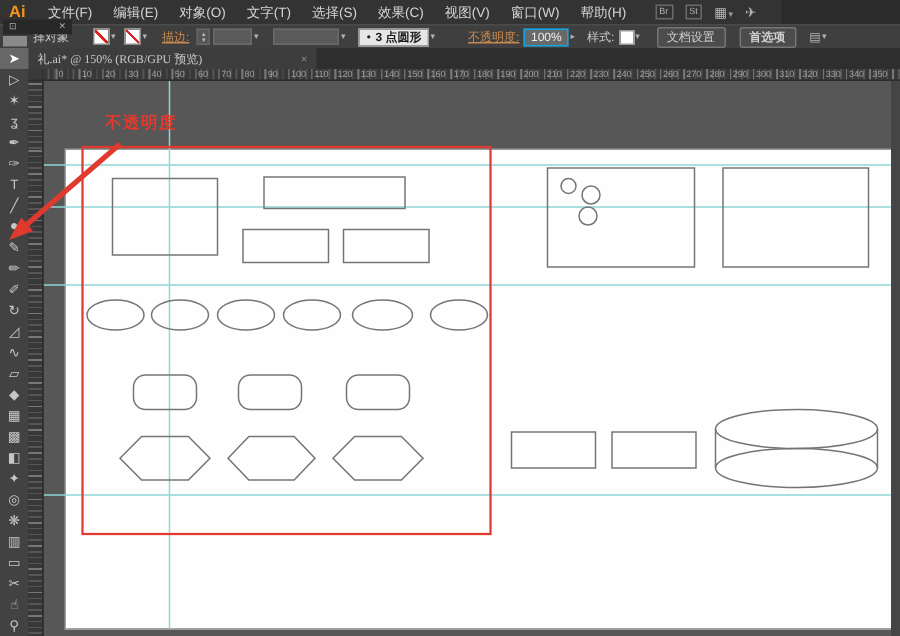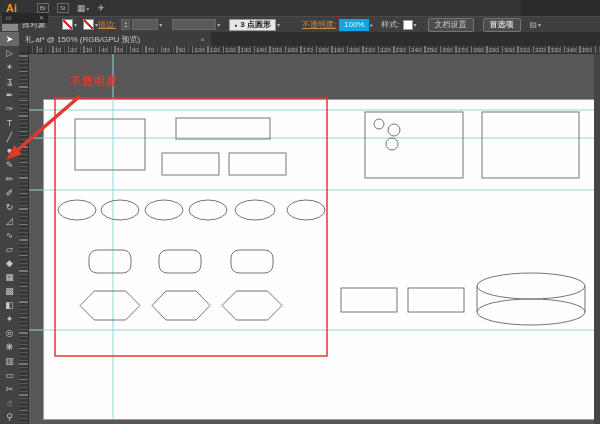--- a/index.html
+++ b/index.html
@@ -33,28 +33,28 @@
   .grp { display:flex; align-items:center; }
   .link { color:#c98a4e; text-decoration:underline; }
   .stepper { display:flex; flex-direction:column; margin-left:5px; background:#555; border:1px solid #666;
     width:9px; height:11px; align-items:center; justify-content:center; }
   .stepper span { font-size:4px; line-height:4px; color:#bbb; }
   .ddbox { background:#5a5a5a; border:1px solid #6a6a6a; height:11px; display:inline-flex; align-items:center;
     justify-content:flex-end; padding:0 2px; }
   .brushbox { background:#e6e6e6; border:1px solid #9a9a9a; color:#1c1c1c; height:12px;
     display:inline-flex; align-items:center; padding:0 4px; gap:3px; }
   .brushdot { font-size:5px; }
-  .opacity-input { background:#696969; border:6px solid #0ea5e9; color:#f0f0f0; height:12px; width:30px;
+  .opacity-input { background:#696969; border:1px solid #0ea5e9; color:#f0f0f0; height:12px; width:30px;
     display:inline-flex; align-items:center; justify-content:center; }
   .stylesw { width:10px; height:10px; background:#ffffff; border:1px solid #999; display:inline-block; }
   .cbtn { background:#4c4c4c; border:1px solid #757575; border-radius:2px; color:#d0d0d0;
     font-size:8px; padding:1px 6px; line-height:10px; }
 
   
-  .tabrow { position:absolute; left:19px; top:32px; width:581px; height:14px; background:#2e2e2e; z-index:2; }
+  .tabrow { position:absolute; left:19px; top:32px; width:581px; height:14px; background:#2e2e2e; z-index:2;font-family:Liberation Serif, serif; }
   .doctab { position:absolute; left:0; top:0; height:14px; width:192px; background:#3d3d3d;
     color:#c8c8c8; font-size:8px; display:flex; align-items:center; padding:0 6px; gap:6px; }
   .doctab .close { color:#9a9a9a; font-size:8px; margin-left:auto; }
 
   
   .toolbar { position:absolute; left:0; top:32px; width:19px; height:392px; background:#424242;
     z-index:2; display:flex; flex-direction:column; }
   .tool { width:19px; height:14px; color:#c6c6c6; font-size:9px; line-height:14px; text-align:center; }
   .tool.sel { background:#676767; color:#ffffff; }
 
@@ -87,20 +87,31 @@
   .anno-label { position:absolute; left:70px; top:74px; color:#e0392e; font-size:11px; font-weight:bold;
     letter-spacing:1px; z-index:4; }
 </style>
 </head>
 <body>
 
 <div class="screen">
 
   <div class="menubar">
     <span class="logo">Ai</span>
+    <nav id="menus">
+        <span class="menu-item">文件(F)</span>
+        <span class="menu-item">编辑(E)</span>
+        <span class="menu-item">对象(O)</span>
+        <span class="menu-item">文字(T)</span>
+        <span class="menu-item">选择(S)</span>
+        <span class="menu-item">效果(C)</span>
+        <span class="menu-item">视图(V)</span>
+        <span class="menu-item">窗口(W)</span>
+        <span class="menu-item">帮助(H)</span>
+      </nav>
     <div class="menubar-icons">
       <span class="mini-box">Br</span>
       <span class="mini-box">St</span>
       <span class="ws-icon"><span>▦</span><span class="arr">▾</span></span>
       <span class="share-icon">✈</span>
     </div>
   </div>
 
   <div class="controlbar">
     <div class="winctl">
@@ -112,21 +123,21 @@
 
     <span class="grp" style="margin-left:16px;">
       <span class="swatch"></span>
       <span class="ddarr">▾</span>
     </span>
     <span class="grp" style="margin-left:6px;">
       <span class="swatch"></span>
       <span class="ddarr">▾</span>
     </span>
 
-    <span class="link" style="margin-left:0;">描边:</span>
+    <span class="link" style="margin-left:10px;">描边:</span>
     <span class="stepper">
         <span>▲</span>
         <span>▼</span>
       </span>
     <span class="grp" style="margin-left:2px;">
       <span class="ddbox" style="width:26px;"></span>
       <span class="ddarr">▾</span>
     </span>
     <span class="grp" style="margin-left:10px;">
       <span class="ddbox" style="width:44px;"></span>

